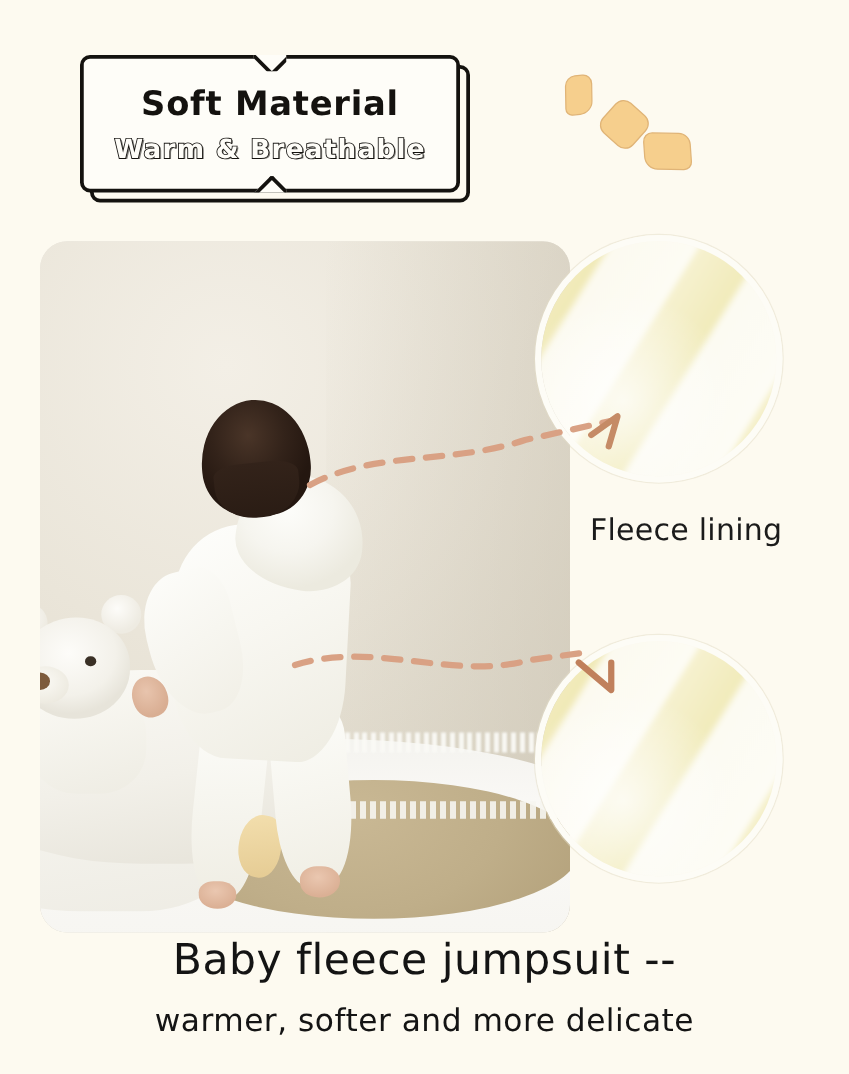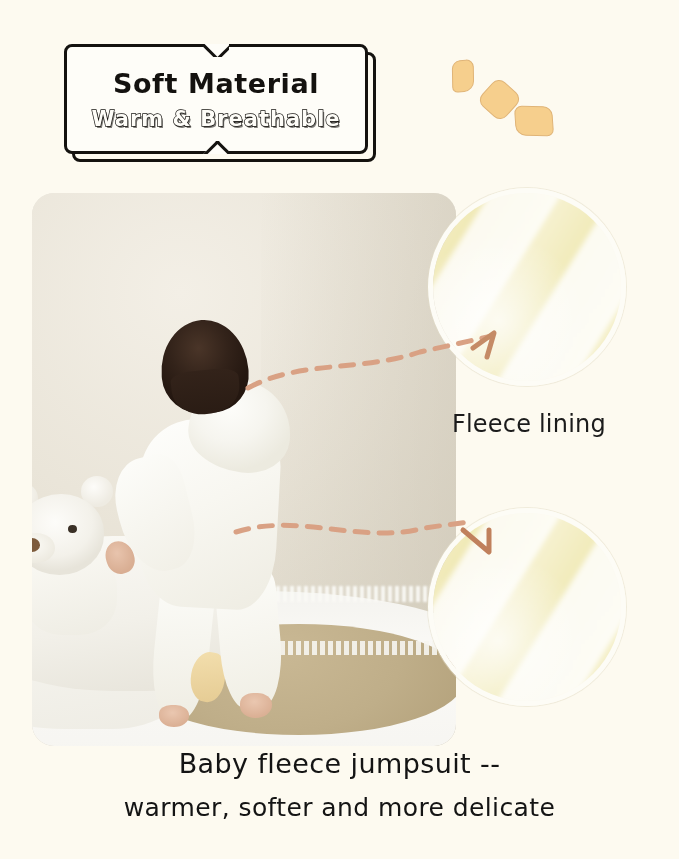--- a/index.html
+++ b/index.html
@@ -234,30 +234,30 @@
   .fleece-soft{
     position:absolute; inset:0;
     background:radial-gradient(75% 75% at 35% 68%, rgba(255,255,255,.75) 0%, rgba(255,255,255,0) 62%);
   }
 
   
   .arrows{ position:absolute; left:0; top:0; width:679px; height:859px; pointer-events:none; }
 
   
   .fleece-label{
-    position:absolute; left:452px; top:410px;
+    position:absolute; left:472px; top:410px;
     font-family:"DejaVu Sans", sans-serif;
     font-size:24px; color:#1b1b1b; letter-spacing:.2px;
   }
   .caption{
     position:absolute; left:0; top:748px; width:679px; text-align:center;
     font-family:"DejaVu Sans", sans-serif;
     color:#141414;
   }
-  .cap1{ font-size:27px; letter-spacing:.4px; }
+  .cap1{ font-size:34px; letter-spacing:.4px; }
   .cap2{ font-size:25px; letter-spacing:.4px; margin-top:14px; }
 </style>
 </head>
 <body>
 
 <div class="page">
 
   <div class="badge-wrap">
     <div class="badge-shadow"></div>
     <div class="badge-card">

